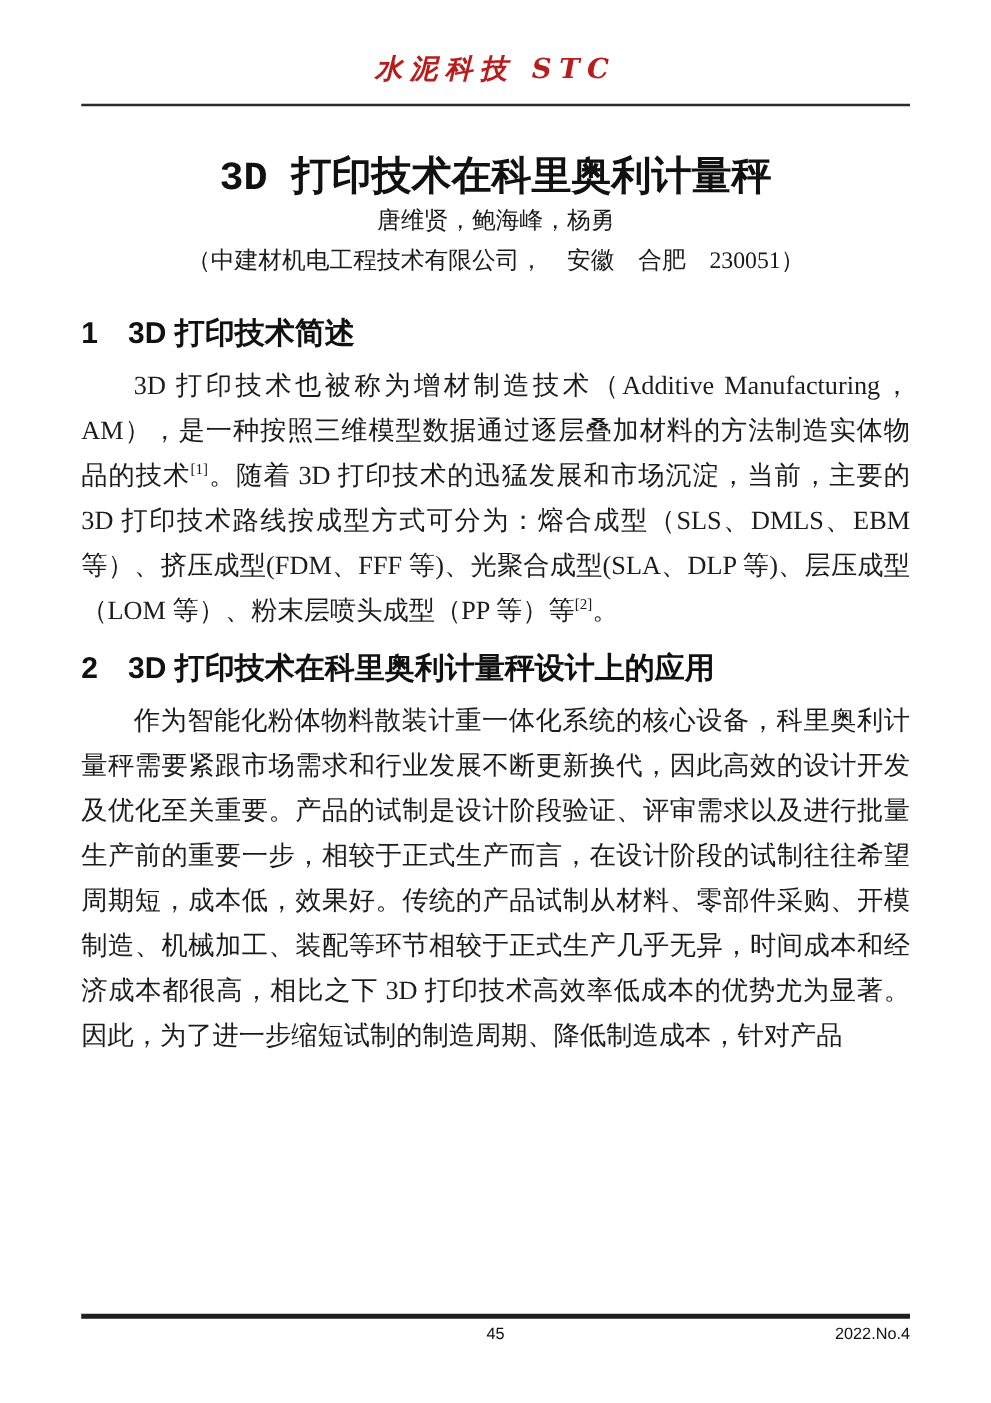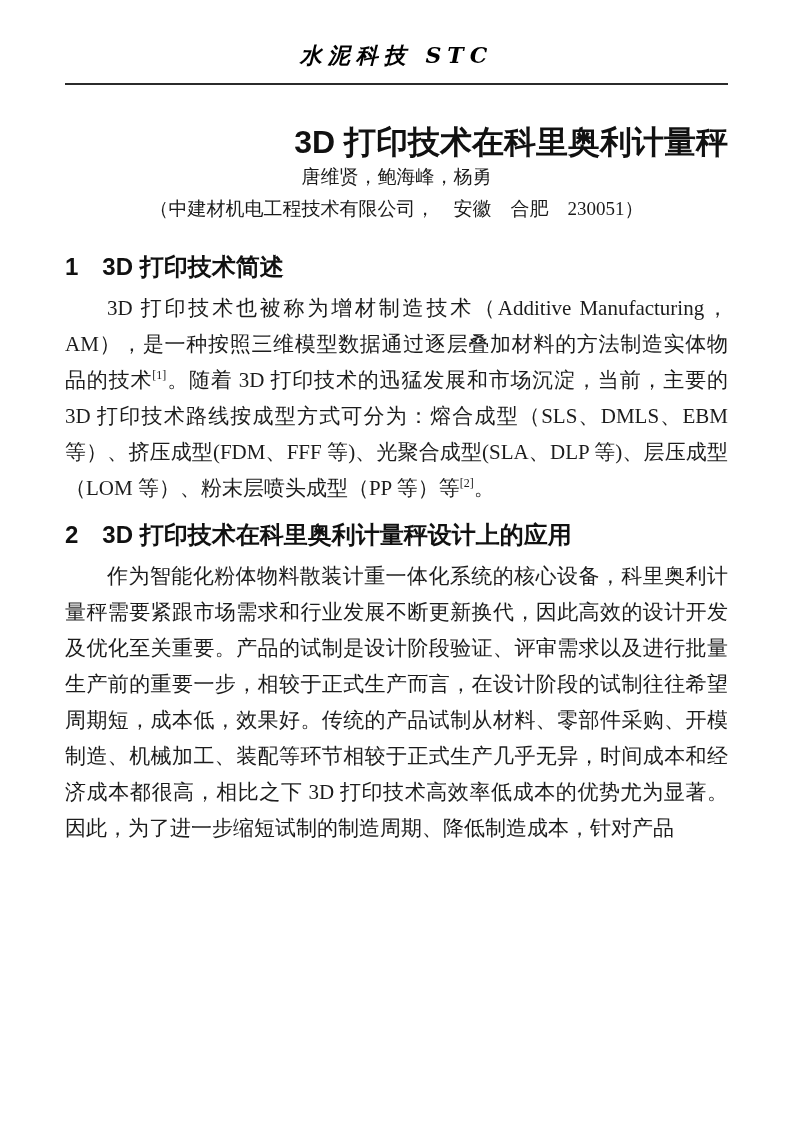--- a/index.html
+++ b/index.html
@@ -20,30 +20,30 @@
   }
   .journal-title {
     padding-top: 42px;
     text-align: center;
     font-family: "DejaVu Serif", serif;
     font-style: italic;
     font-weight: 700;
     font-size: 22px;
     line-height: 26px;
     letter-spacing: 6px;
-    color: #000000;
+    color: #b91c1c;
   }
   .header-rule {
     margin-top: 15px;
     border-top: 2px solid #2b2b2b;
   }
   .article-title {
     margin-top: 36px;
-    text-align: right;
-    font-family: Liberation Sans, sans-serif;
+    text-align: center;
+    font-family: Liberation Mono, monospace;
     font-weight: 700;
     font-size: 32px;
     line-height: 43px;
     color: #111;
   }
   .article-authors {
     margin-top: 0;
     text-align: center;
     font-size: 19px;
     line-height: 26px;
@@ -120,14 +120,20 @@
 
   <div class="article-affiliation">（中建材机电工程技术有限公司，　安徽　合肥　230051）</div>
 
   <div class="article-body">
       <h2 class="section-heading first"><span class="sec-num">1</span><span>3D 打印技术简述</span></h2>
       <p class="body-para"><span>3D 打印技术也被称为增材制造技术（Additive Manufacturing，AM），是一种按照三维模型数据通过逐层叠加材料的方法制造实体物品的技术</span><sup>[1]</sup><span>。随着 3D 打印技术的迅猛发展和市场沉淀，当前，主要的 3D 打印技术路线按成型方式可分为：熔合成型（SLS、DMLS、EBM 等）、挤压成型(FDM、FFF 等)、光聚合成型(SLA、DLP 等)、层压成型（LOM 等）、粉末层喷头成型（PP 等）等</span><sup>[2]</sup><span>。</span></p>
       <h2 class="section-heading"><span class="sec-num">2</span><span>3D 打印技术在科里奥利计量秤设计上的应用</span></h2>
       <p class="body-para"><span>作为智能化粉体物料散装计重一体化系统的核心设备，科里奥利计量秤需要紧跟市场需求和行业发展不断更新换代，因此高效的设计开发及优化至关重要。产品的试制是设计阶段验证、评审需求以及进行批量生产前的重要一步，相较于正式生产而言，在设计阶段的试制往往希望周期短，成本低，效果好。传统的产品试制从材料、零部件采购、开模制造、机械加工、装配等环节相较于正式生产几乎无异，时间成本和经济成本都很高，相比之下 3D 打印技术高效率低成本的优势尤为显著。因此，为了进一步缩短试制的制造周期、降低制造成本，针对产品</span></p>
     </div>
 
+  <div class="footer">
+    <div class="footer-row">
+      <span class="page-num">45</span>
+      <span class="issue">2022.No.4</span>
+    </div>
+  </div>
 
 </div>
 
 </body></html>

